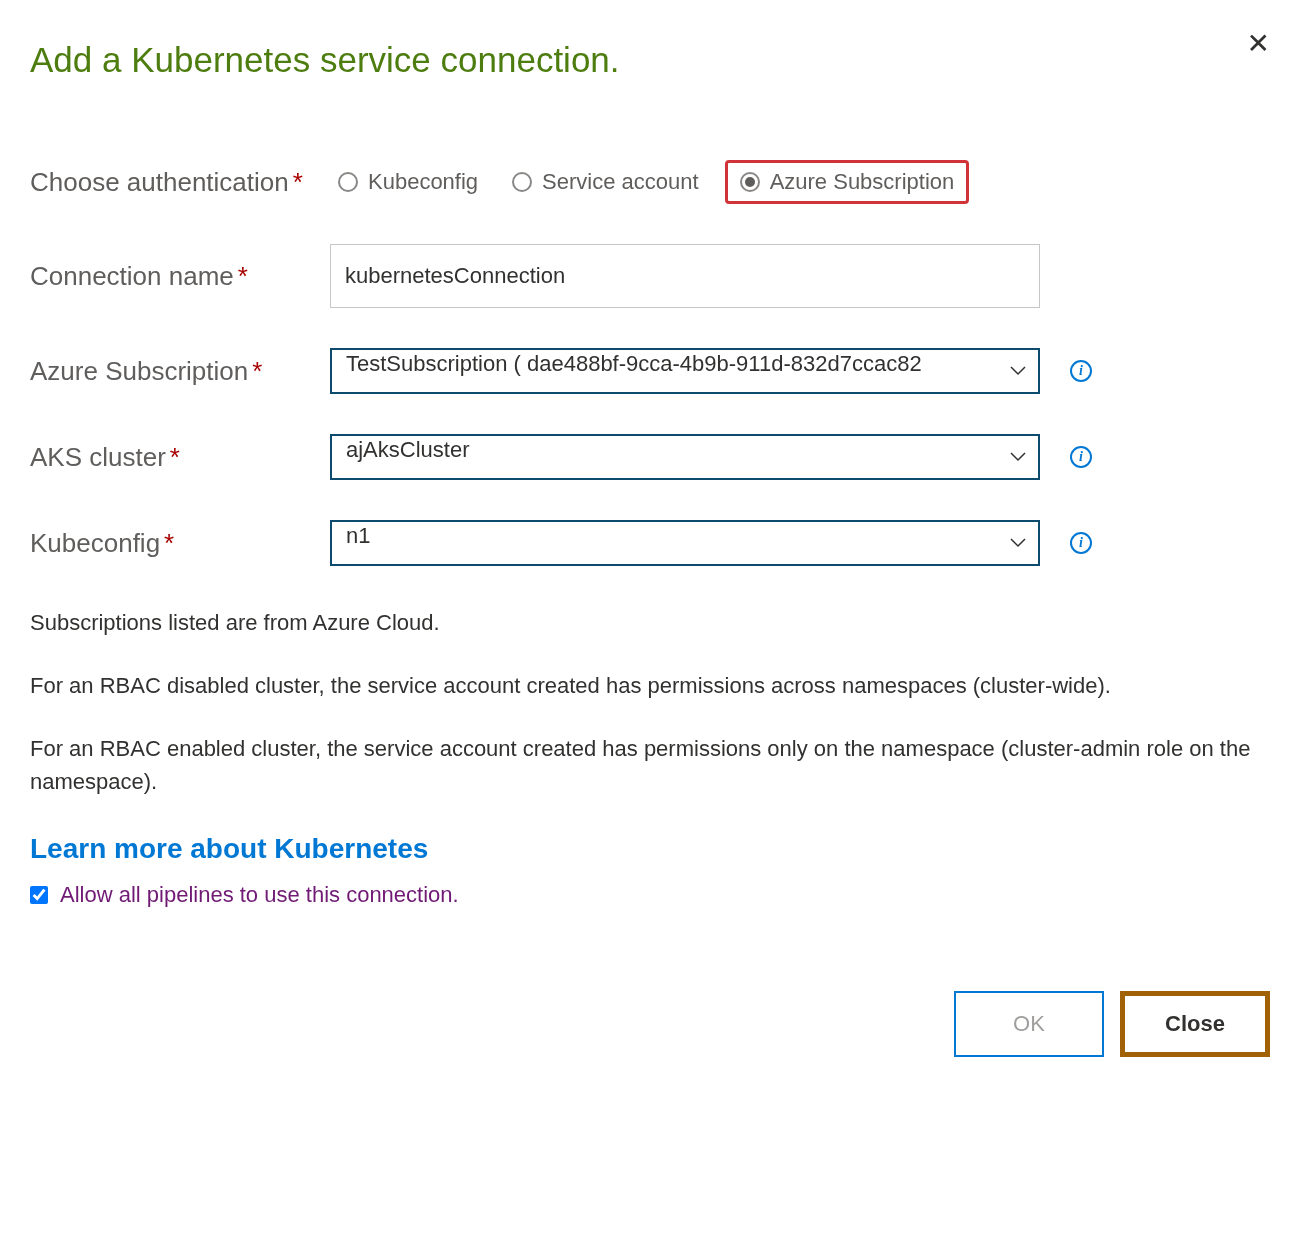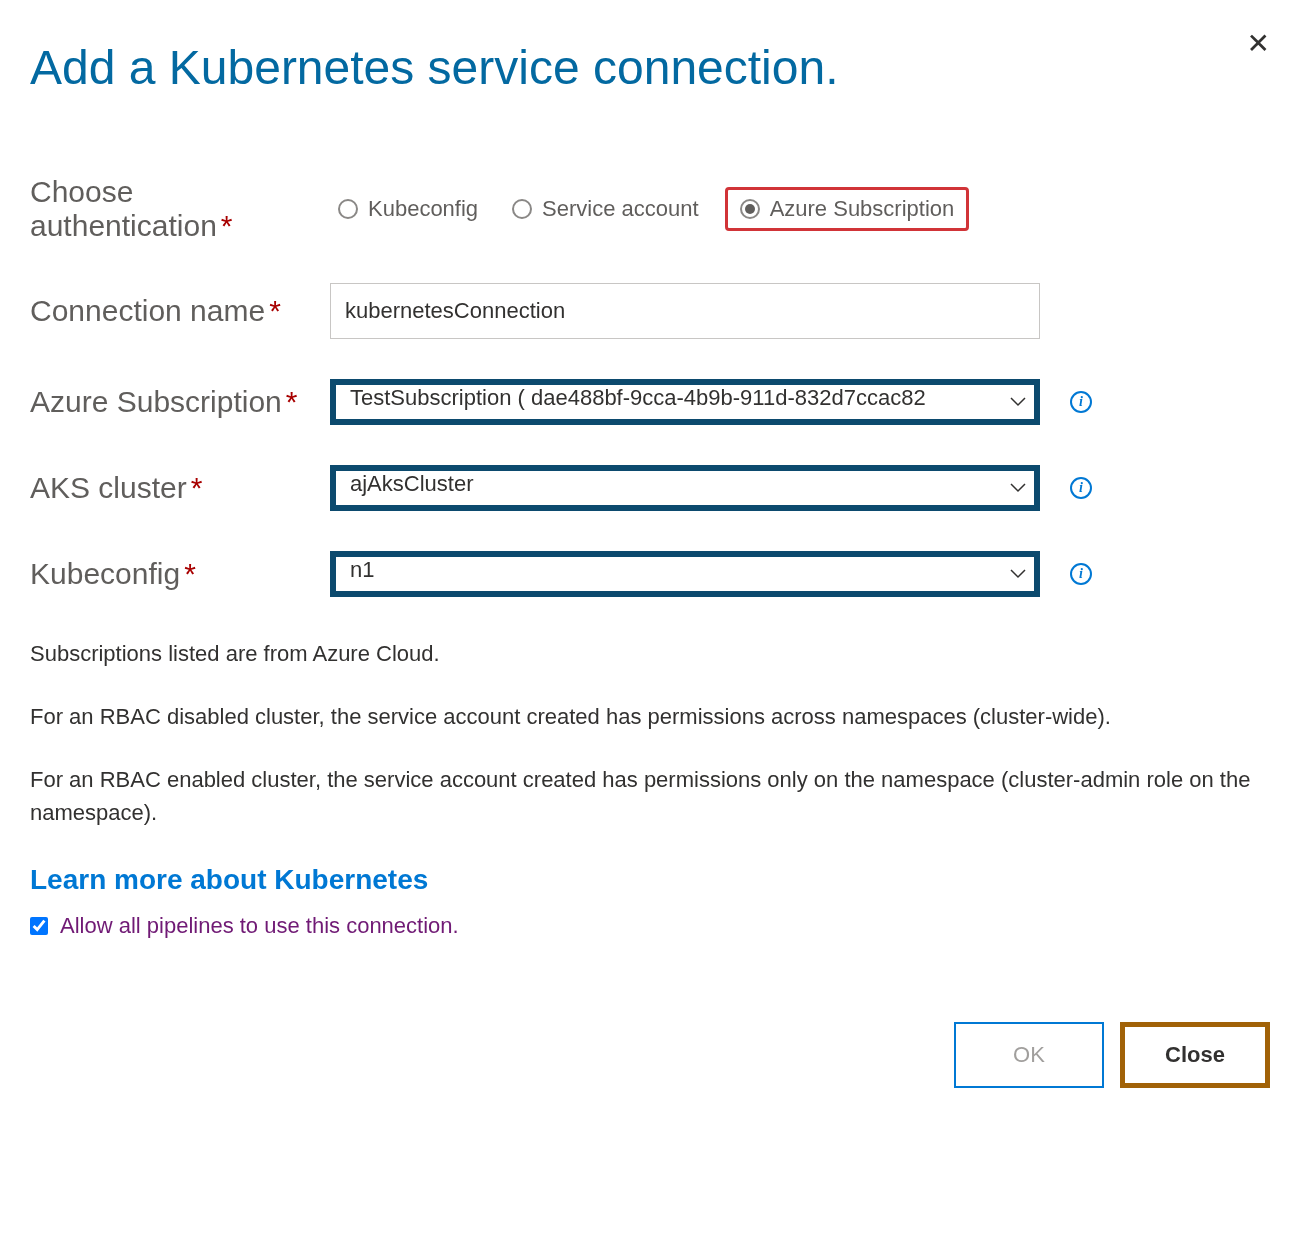--- a/index.html
+++ b/index.html
@@ -22,34 +22,34 @@
       top: -10px;
       right: 0;
       font-size: 28px;
       color: #323130;
       cursor: pointer;
       background: none;
       border: none;
       line-height: 1;
     }
     .title {
-      font-size: 48px;
+      font-size: 35px;
       font-weight: 300;
-      color: #0369a1;
+      color: #4d7c0f;
       margin-bottom: 80px;
       margin-top: 20px;
     }
     .form-row {
       display: flex;
       align-items: center;
       margin-bottom: 40px;
     }
     .form-label {
       width: 300px;
-      font-size: 30px;
+      font-size: 26px;
       color: #605e5c;
       flex-shrink: 0;
     }
     .required {
       color: #a80000;
       margin-left: 4px;
     }
     .form-field {
       flex: 1;
       display: flex;
@@ -89,36 +89,36 @@
       content: "";
       width: 10px;
       height: 10px;
       background: #605e5c;
       border-radius: 50%;
       display: block;
     }
     .text-input {
       width: 100%;
       max-width: 710px;
-      height: 56px;
+      height: 64px;
       border: 1px solid #c8c6c4;
       padding: 0 14px;
       font-size: 22px;
       color: #323130;
       font-family: inherit;
     }
     .select-wrap {
       position: relative;
       width: 100%;
       max-width: 710px;
     }
     .select-input {
       width: 100%;
       height: 46px;
-      border: 6px solid #0c4a6e;
+      border: 2px solid #0c4a6e;
       padding: 0 40px 15px 14px;
       font-size: 22px;
       color: #323130;
       font-family: inherit;
       background: #fff;
       text-align: left;
       cursor: pointer;
       white-space: nowrap;
       overflow: hidden;
       text-overflow: ellipsis;

